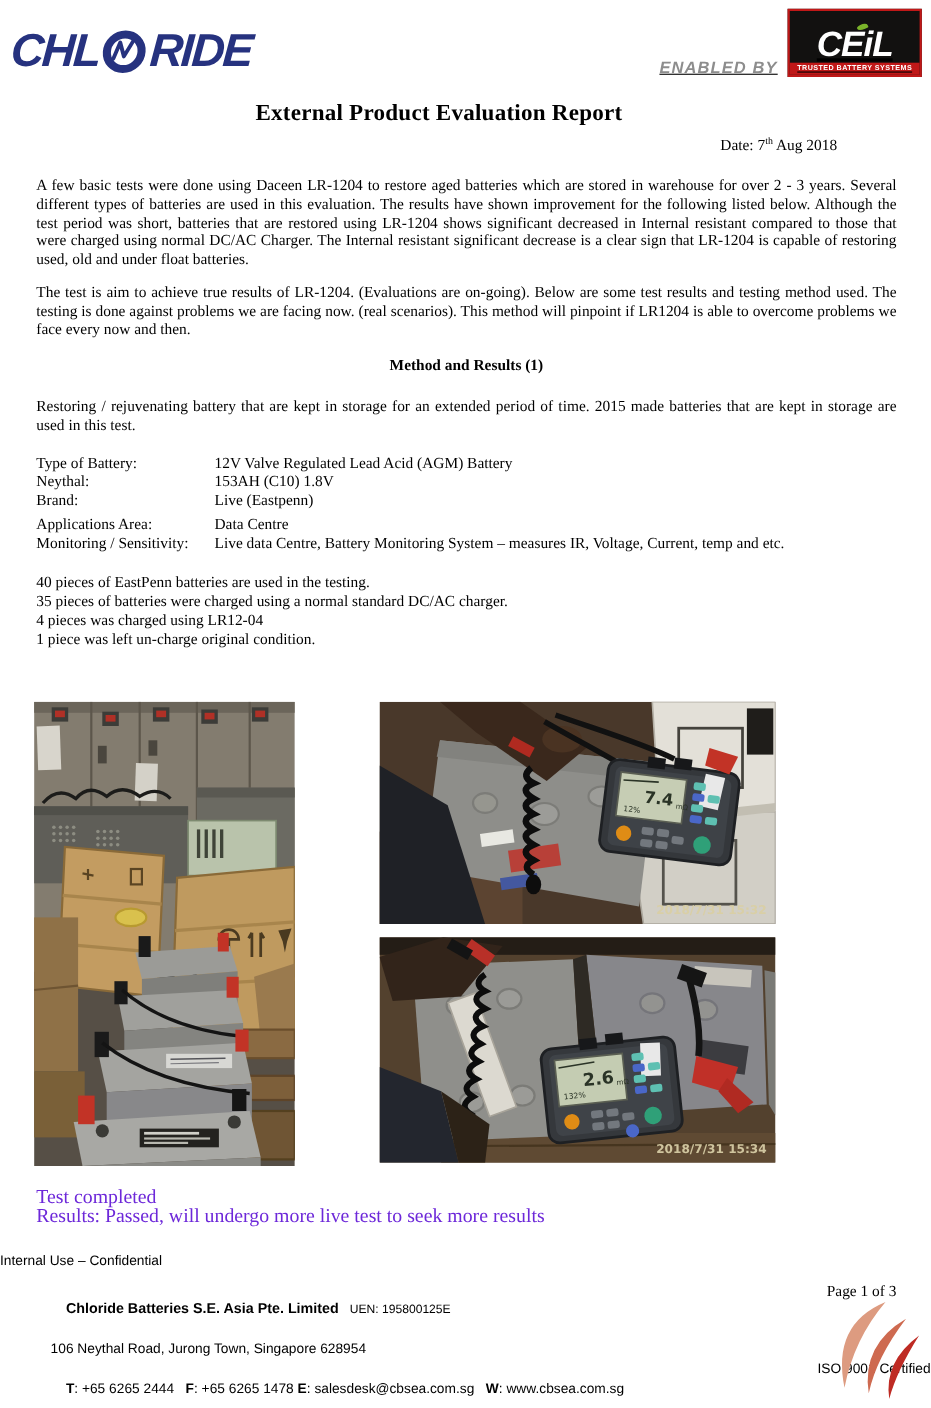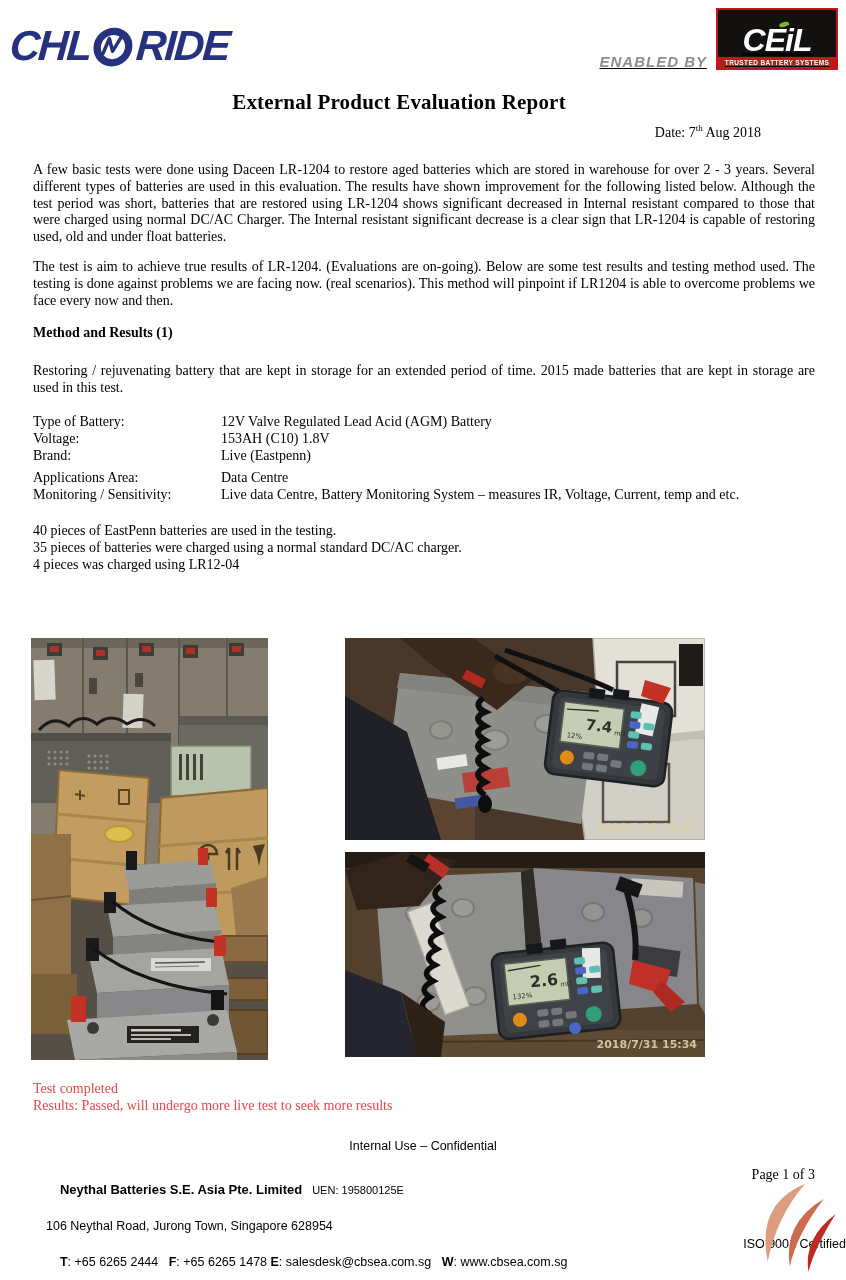--- a/index.html
+++ b/index.html
@@ -40,40 +40,40 @@
   .doc-title{
     position:absolute;top:90px;left:0;width:846px;text-align:center;
     font-weight:bold;font-size:21px;transform:translateX(-24px);letter-spacing:.2px;
   }
   .doc-date{position:absolute;top:123px;right:85px;font-size:14px;}
   .doc-date sup{font-size:9px;}
   
   .flow{position:absolute;left:33px;top:162px;width:782px;font-size:14px;line-height:16.8px;}
   .flow p{margin:0;text-align:justify;}
   .p2{margin-top:13px !important;}
-  .h-method{margin-top:16px;text-align:left;font-weight:bold;font-size:14px;}
+  .h-method{margin-top:16px;text-align:center;font-weight:bold;font-size:14px;}
   .p3{margin-top:21px !important;}
   .specs{margin-top:17px;}
-  .spec-row{display:flex;min-height:17px;gap:26px;}
+  .spec-row{display:flex;min-height:17px;}
   .spec-row.gap{margin-top:5px;}
   .spec-label{width:162px;flex:none;}
   .spec-value{flex:1;}
   .counts{margin-top:19px;}
   .counts div{min-height:17px;}
   
   .photo{position:absolute;display:block;}
   #photo-left{left:31px;top:638px;}
   #photo-rt{left:345px;top:638px;}
   #photo-rb{left:345px;top:852px;}
   svg text{font-family:"DejaVu Sans", sans-serif;}
   
-  .results{position:absolute;left:33px;top:1080px;color:#ef4444;font-size:14px;line-height:17px;}
+  .results{position:absolute;left:33px;top:1080px;color:#6d28d9;font-size:18px;line-height:17px;}
   .page-num{position:absolute;right:31px;top:1167px;font-size:14px;}
   .confidential{
-    position:absolute;top:1139px;left:0;width:846px;text-align:center;
+    position:absolute;top:1139px;left:0;width:846px;
     font-family:"Liberation Sans", sans-serif;font-size:12.5px;
   }
   .footer{position:absolute;left:46px;top:1168px;font-family:"Liberation Sans", sans-serif;font-size:12.5px;}
   .footer .row{margin-bottom:8px;white-space:pre-wrap;}
   .company{font-weight:bold;font-size:13px;}
   .uen{font-size:11px;margin-left:10px;}
   .contact b{font-weight:bold;}
   .iso{
     position:absolute;top:1237px;left:0;width:846px;text-align:right;
     font-family:"Liberation Sans", sans-serif;font-size:12.5px;
@@ -110,41 +110,42 @@
   <p class="p2">The test is aim to achieve true results of LR-1204. (Evaluations are on-going).  Below are some test results and testing method used. The testing is done against problems we are facing now. (real scenarios). This method will pinpoint if LR1204 is able to overcome problems we face every now and then.</p>
   <div class="h-method">Method and Results (1)</div>
   <p class="p3">Restoring / rejuvenating battery that are kept in storage for an extended period of time. 2015 made batteries that are kept in storage are used in this test.</p>
 
   <div class="specs">
     <div class="spec-row">
       <span class="spec-label">Type of Battery:</span>
       <span class="spec-value">12V Valve Regulated Lead Acid (AGM) Battery</span>
     </div>
     <div class="spec-row">
-      <span class="spec-label">Voltage:</span>
+      <span class="spec-label">Neythal:</span>
       <span class="spec-value">153AH (C10) 1.8V</span>
     </div>
     <div class="spec-row">
       <span class="spec-label">Brand:</span>
       <span class="spec-value">Live (Eastpenn)</span>
     </div>
     <div class="spec-row gap">
       <span class="spec-label">Applications Area:</span>
       <span class="spec-value">Data Centre</span>
     </div>
     <div class="spec-row">
       <span class="spec-label">Monitoring / Sensitivity:</span>
       <span class="spec-value">Live data Centre, Battery Monitoring System – measures IR, Voltage, Current, temp and etc.</span>
     </div>
   </div>
 
   <div class="counts">
     <div>40 pieces of EastPenn batteries are used in the testing.</div>
     <div>35 pieces of batteries were charged using a normal standard DC/AC charger.</div>
     <div>4 pieces was charged using LR12-04</div>
+    <div>1 piece was left un-charge original condition.</div>
   </div>
 </div>
 
 <svg id="photo-left" class="photo" width="237" height="422" viewBox="0 0 237 422">
   <rect x="0" y="0" width="237" height="245" fill="#837c6f"></rect>
   <rect x="0" y="0" width="237" height="10" fill="#6b655a"></rect>
   <g>
     <line x1="52" y1="0" x2="52" y2="215" stroke="#5c564b" stroke-width="2"></line>
     <line x1="96" y1="0" x2="96" y2="210" stroke="#5c564b" stroke-width="2"></line>
     <line x1="148" y1="0" x2="148" y2="200" stroke="#5c564b" stroke-width="2"></line>
@@ -410,21 +411,21 @@
 <div class="results">
   <div>Test completed</div>
   <div>Results: Passed, will undergo more live test to seek more results</div>
 </div>
 
 <div class="page-num">Page 1 of 3</div>
 <div class="confidential">Internal Use – Confidential</div>
 
 <div class="footer">
   <div class="row">
-    <span class="company">Neythal Batteries S.E. Asia Pte. Limited</span><span class="uen">UEN: 195800125E</span>
+    <span class="company">Chloride Batteries S.E. Asia Pte. Limited</span><span class="uen">UEN: 195800125E</span>
   </div>
   <div class="row">106 Neythal Road, Jurong Town, Singapore 628954</div>
   <div class="row contact">
     <b>T</b><span>: +65 6265 2444   </span><b>F</b><span>: +65 6265 1478 </span><b>E</b><span>: salesdesk@cbsea.com.sg   </span><b>W</b><span>: www.cbsea.com.sg</span>
   </div>
 </div>
 
 <div class="iso">ISO 9001 Certified</div>
 
 <svg class="swoosh" width="100" height="108" viewBox="0 0 118 120">

